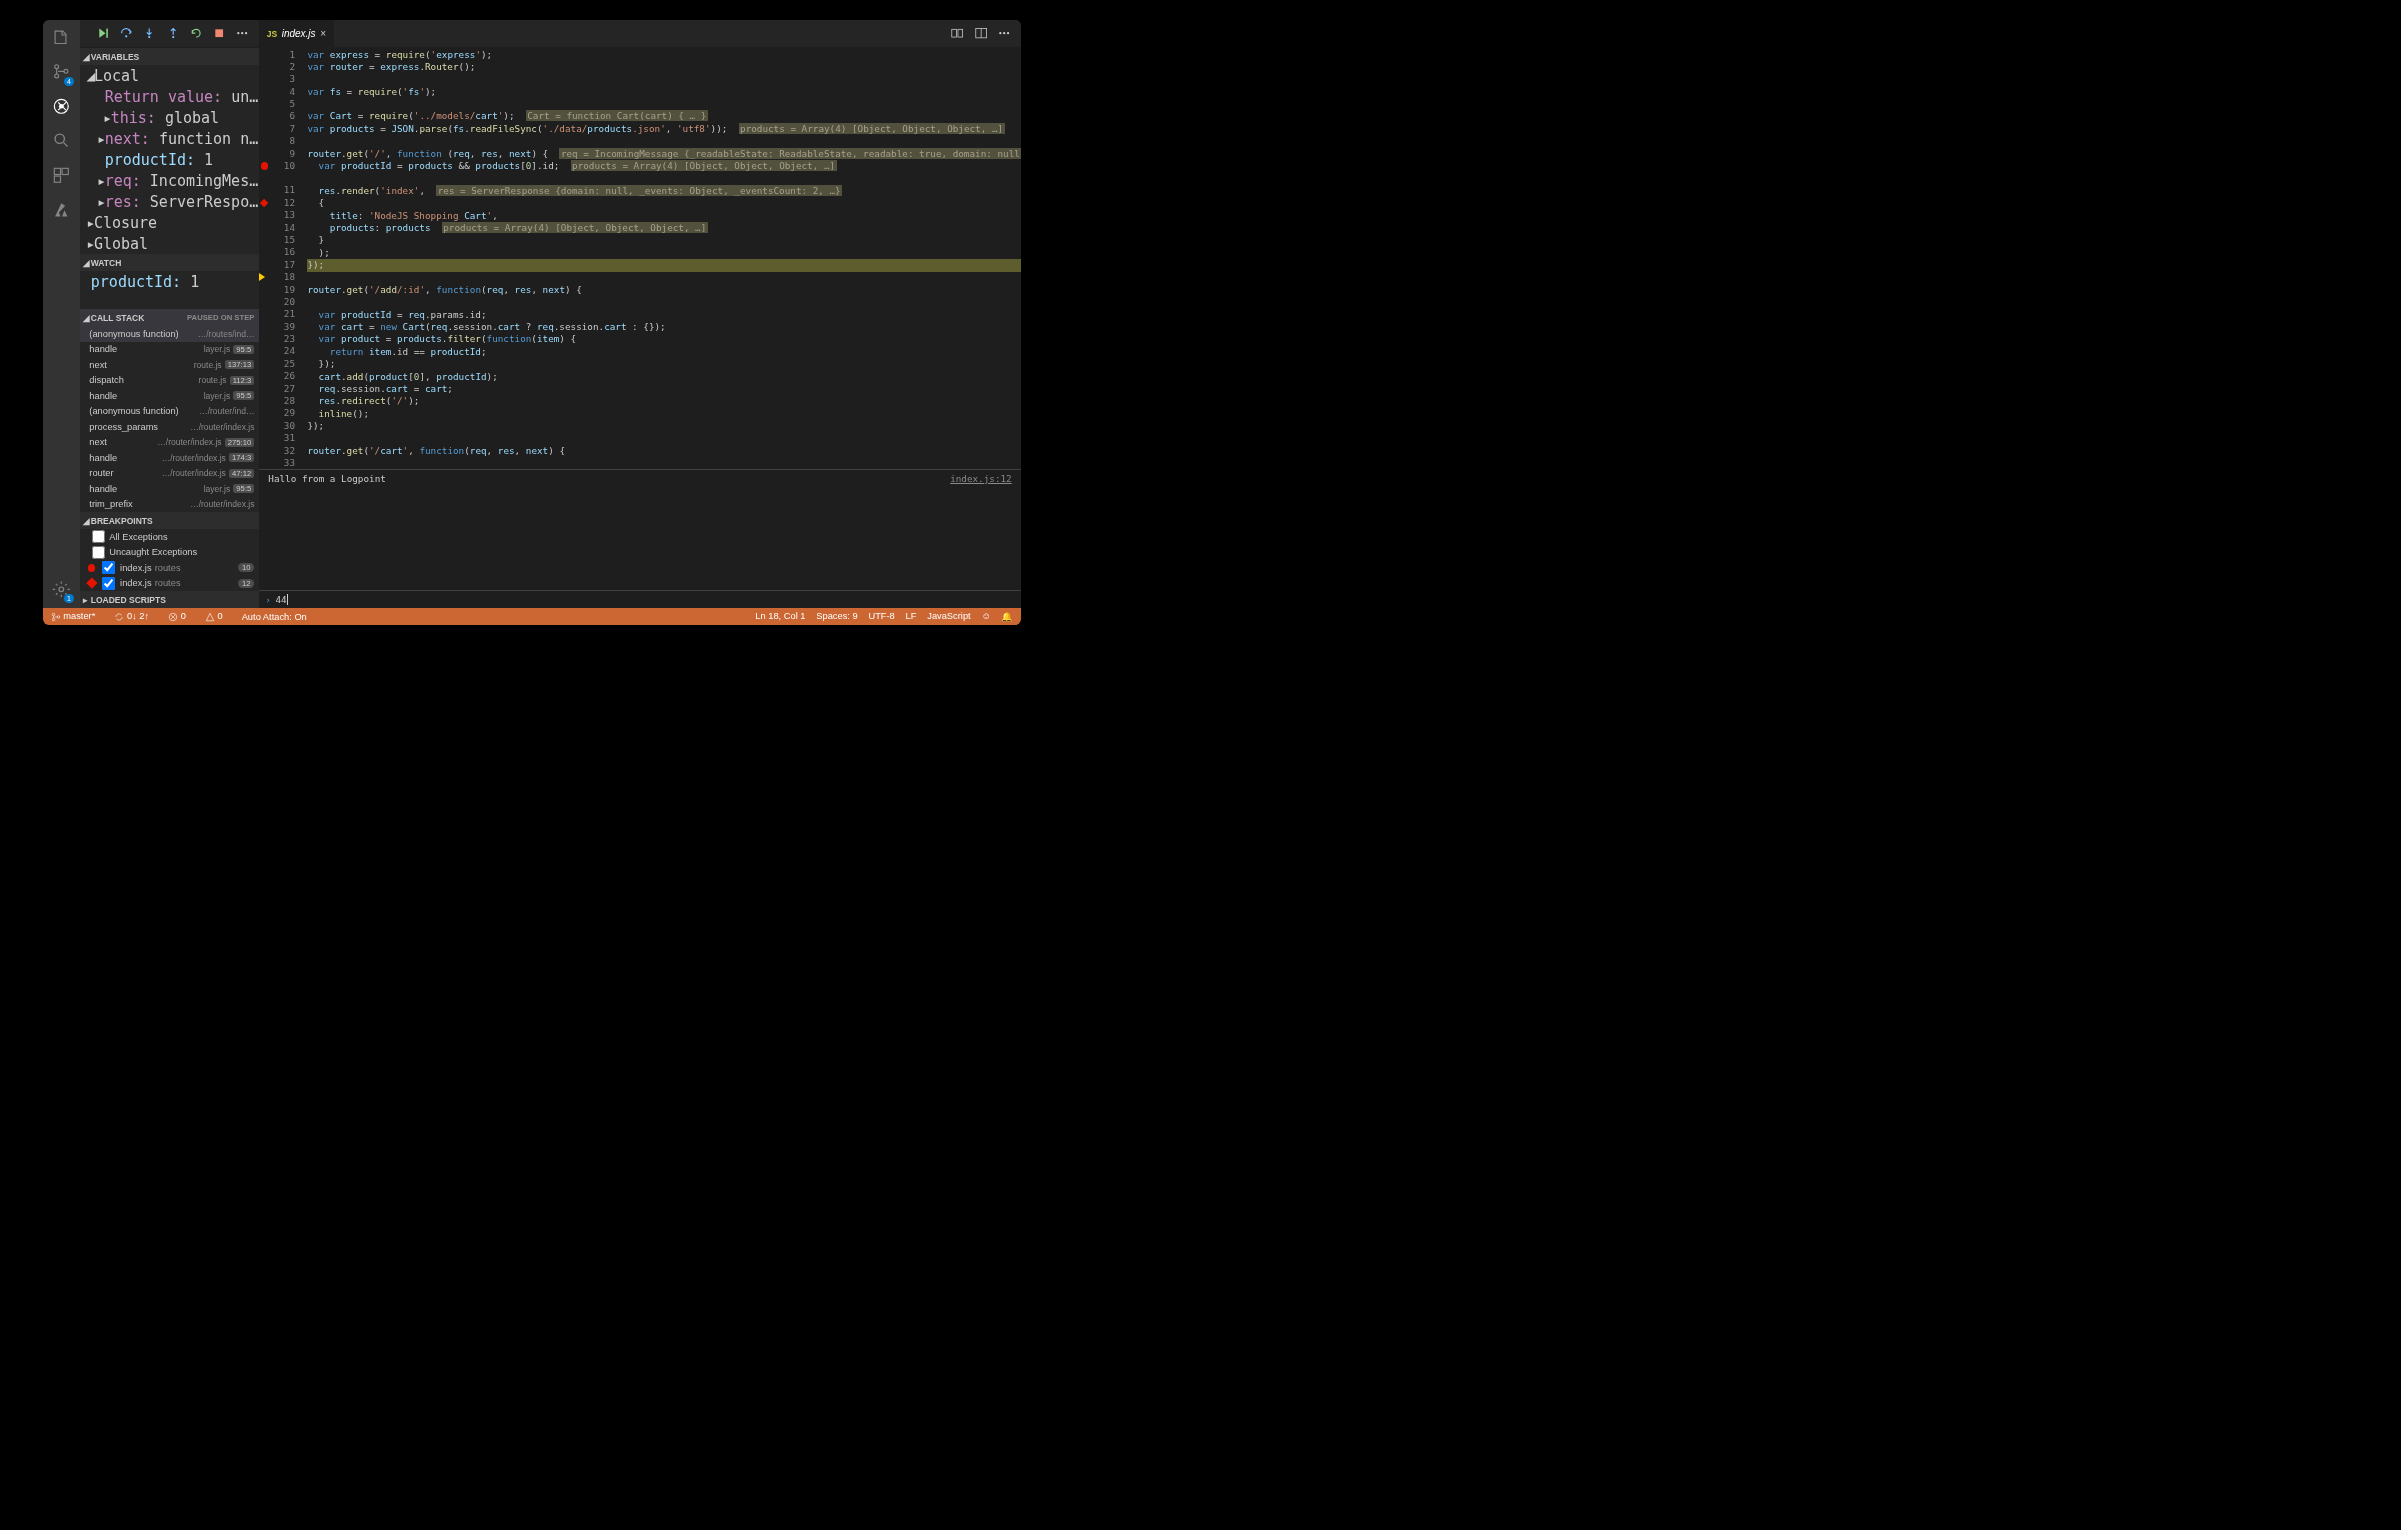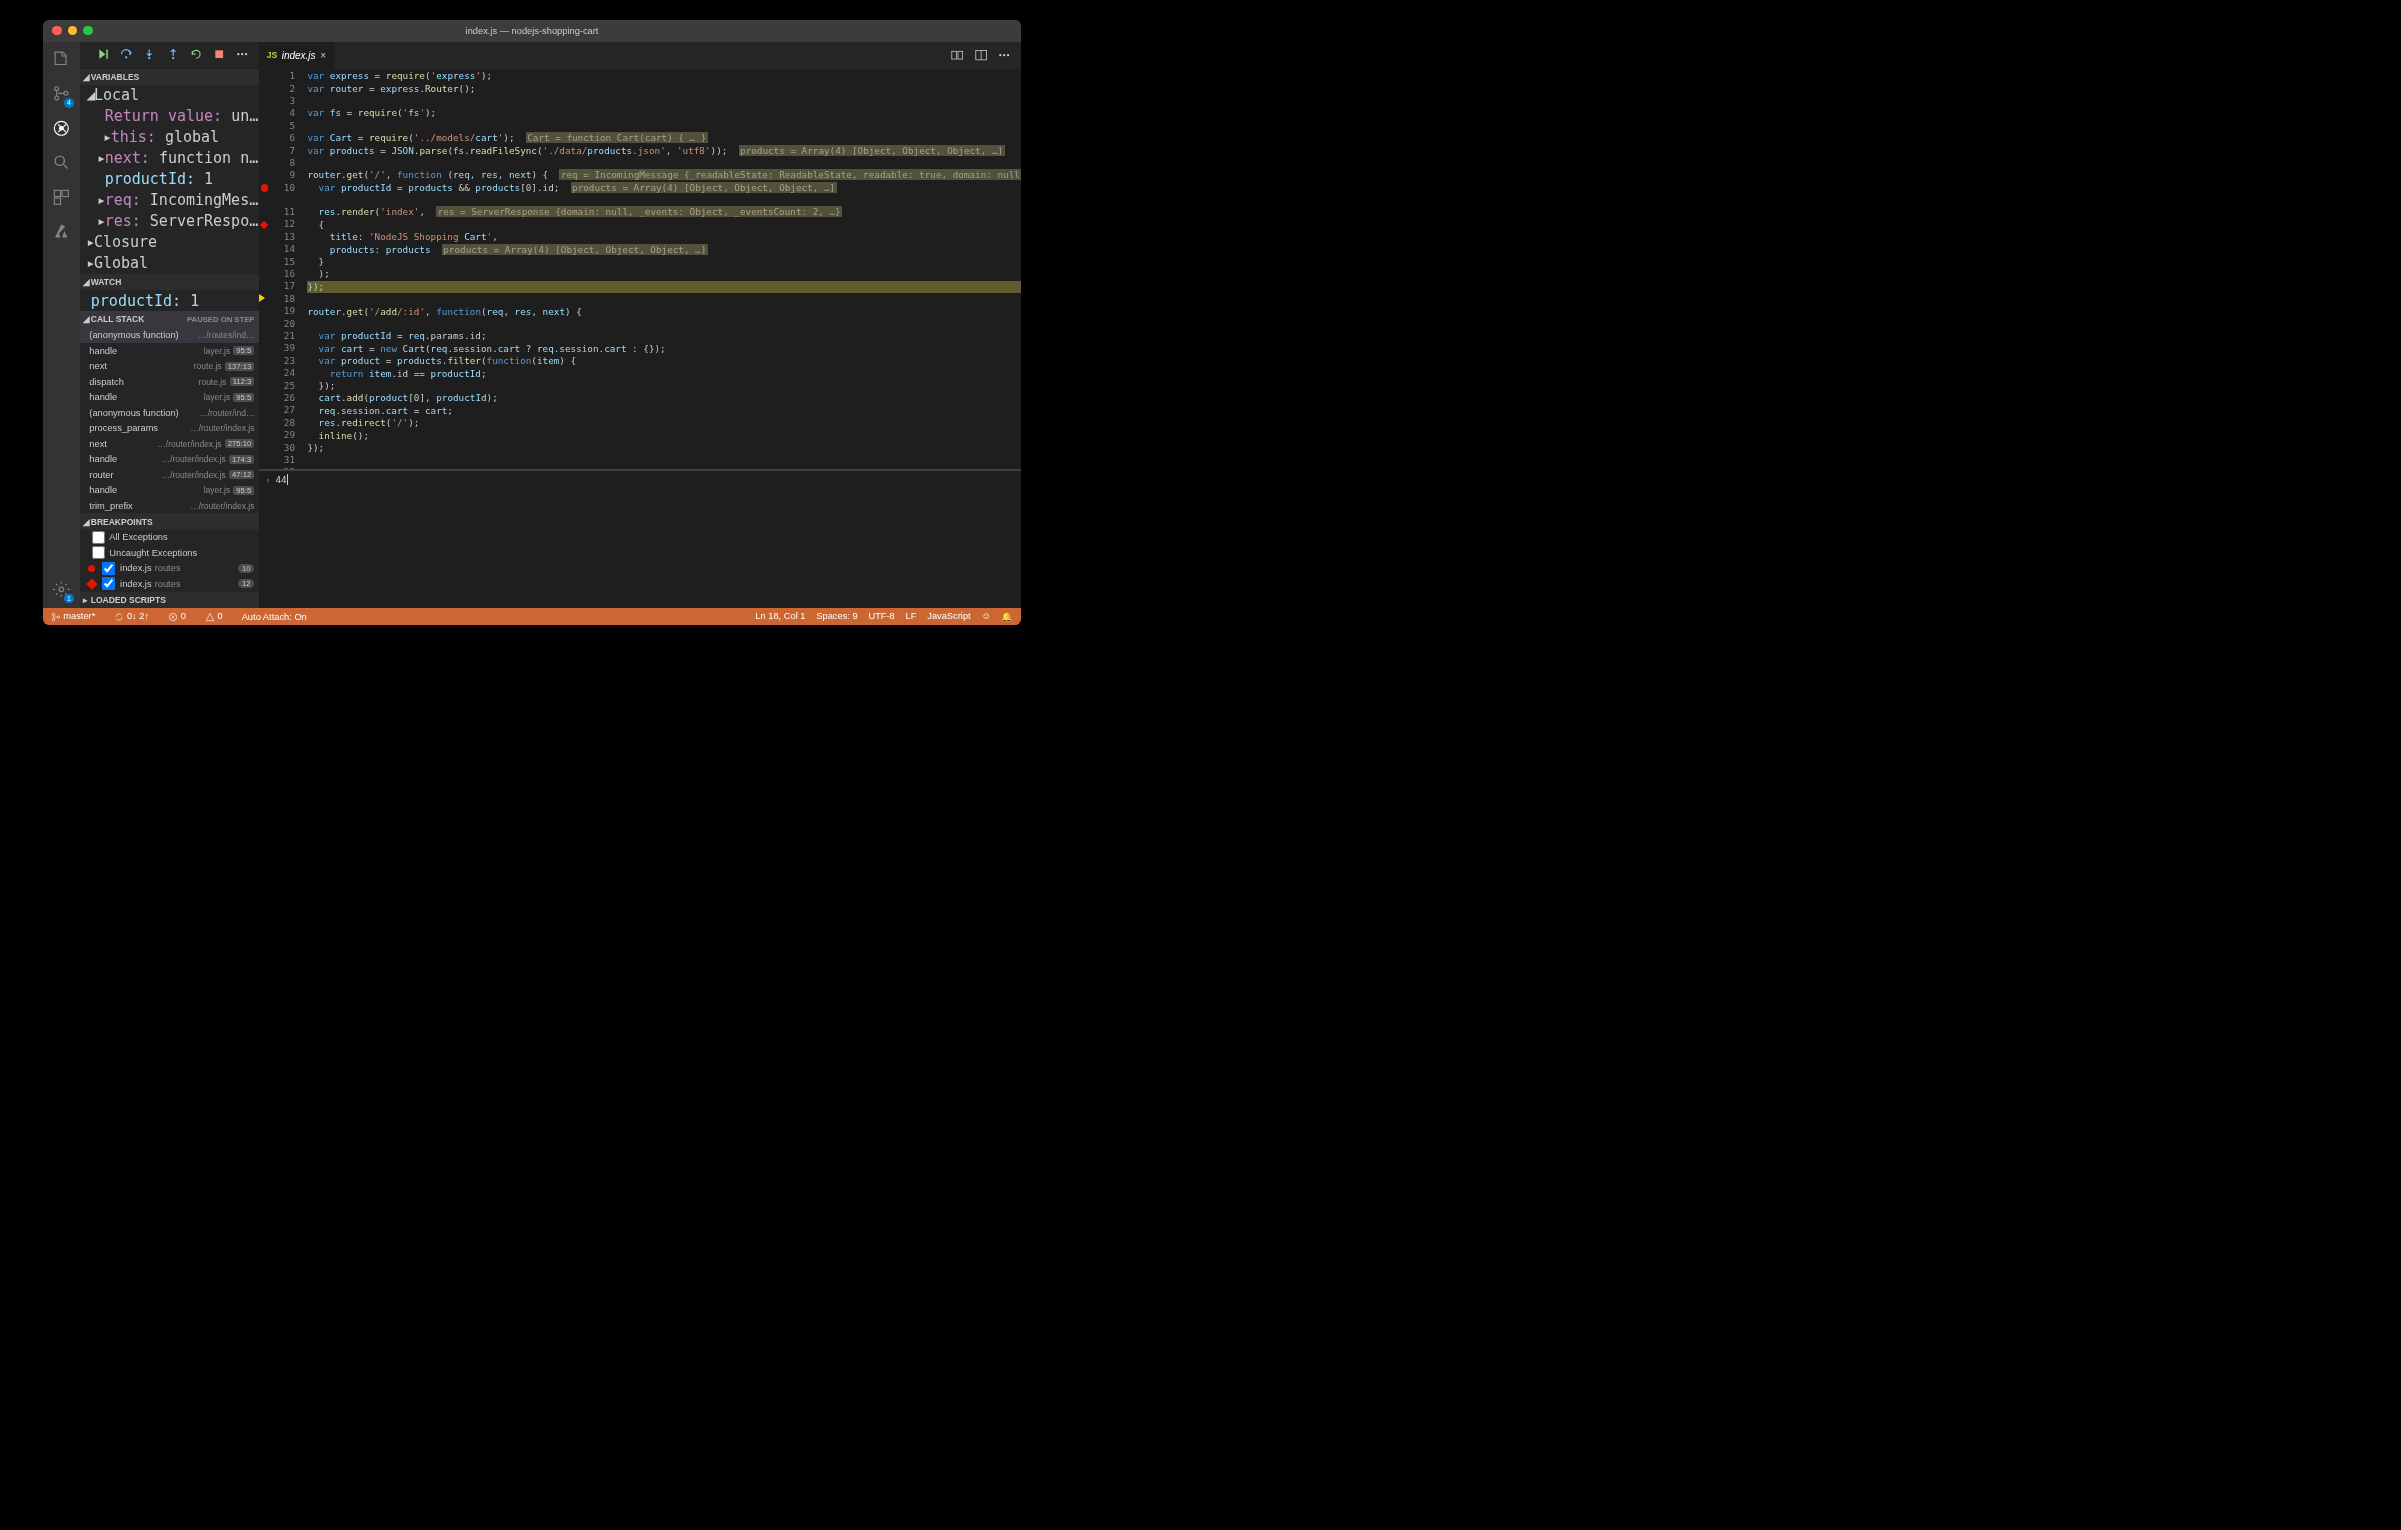--- a/index.html
+++ b/index.html
@@ -65,28 +65,20 @@
   .repl .caret{border-right:0.8px solid #ccc;height:10.8px;}
   .statusbar{height:17px;background:#cc6633;color:#fff;display:flex;align-items:center;font-size:9.3px;padding:0 7.7px;gap:19px;}
   .statusbar .right{margin-left:auto;display:flex;gap:10.8px;}
   .statusbar svg{width:10px;height:10px;fill:#fff;vertical-align:middle;}
   .cs-status{margin-left:auto;font-size:7.7px;color:#8a8a8a;padding-right:4.6px;}
 </style>
 </head>
 <body>
 
 <div class="window">
-  <div class="titlebar">
-    <div class="traffic">
-      <div class="light red"></div>
-      <div class="light yellow"></div>
-      <div class="light green"></div>
-    </div>
-    <div class="title">index.js — nodejs-shopping-cart</div>
-  </div>
 
   <div class="body">
     <div class="activitybar">
       <div style="position:relative">
         <svg class="icon" viewBox="0 0 24 24">
             <path d="M4 4h10l4 4v12H4z" fill="none" stroke="#858585" stroke-width="1.5"></path>
             <path d="M13 4v5h5" fill="none" stroke="#858585" stroke-width="1.5"></path>
           </svg>
       </div>
       <div style="position:relative">
@@ -363,20 +355,24 @@
             <div style="position: relative; height: 12.4px;">29</div>
             <div style="position: relative; height: 12.4px;">30</div>
             <div style="position: relative; height: 12.4px;">31</div>
             <div style="position: relative; height: 12.4px;">32</div>
             <div style="position: relative; height: 12.4px;">33</div>
           </div>
         <div class="code" id="code"><div style="height: 12.4px;"><span class="kw">var</span> <span class="var">express</span> = <span class="fn">require</span>(<span class="str">'<span class="var">express</span>'</span>);</div><div style="height: 12.4px;"><span class="kw">var</span> <span class="var">router</span> = <span class="var">express</span>.<span class="fn">Router</span>();</div><div style="height: 12.4px;">&nbsp;</div><div style="height: 12.4px;"><span class="kw">var</span> <span class="var">fs</span> = <span class="fn">require</span>(<span class="str">'<span class="var">fs</span>'</span>);</div><div style="height: 12.4px;">&nbsp;</div><div style="height: 12.4px;"><span class="kw">var</span> <span class="var">Cart</span> = <span class="fn">require</span>(<span class="str">'../models/<span class="var">cart</span>'</span>);  <span class="inline-hint">Cart = function Cart(cart) { … }</span></div><div style="height: 12.4px;"><span class="kw">var</span> <span class="var">products</span> = <span class="var">JSON</span>.<span class="fn">parse</span>(<span class="var">fs</span>.<span class="fn">readFileSync</span>(<span class="str">'./data/<span class="var">products</span>.json'</span>, <span class="str">'utf8'</span>));  <span class="inline-hint">products = Array(4) [Object, Object, Object, …]</span></div><div style="height: 12.4px;">&nbsp;</div><div style="height: 12.4px;"><span class="var">router</span>.<span class="fn">get</span>(<span class="str">'/'</span>, <span class="kw">function</span> (<span class="var">req</span>, <span class="var">res</span>, <span class="var">next</span>) {  <span class="inline-hint">req = IncomingMessage {_readableState: ReadableState, readable: true, domain: null, …}, res = ServerRes…</span></div><div style="height: 12.4px;">  <span class="kw">var</span> <span class="var">productId</span> = <span class="var">products</span> &amp;&amp; <span class="var">products</span>[<span class="num">0</span>].id;  <span class="inline-hint">products = Array(4) [Object, Object, Object, …]</span></div><div style="height: 12.4px;">&nbsp;</div><div style="height: 12.4px;">  <span class="var">res</span>.<span class="fn">render</span>(<span class="str">'index'</span>,  <span class="inline-hint">res = ServerResponse {domain: null, _events: Object, _eventsCount: 2, …}</span></div><div style="height: 12.4px;">  {</div><div style="height: 12.4px;">    <span class="var">title</span>: <span class="str">'NodeJS Shopping <span class="var">Cart</span>'</span>,</div><div style="height: 12.4px;">    <span class="var">products</span>: <span class="var">products</span>  <span class="inline-hint">products = Array(4) [Object, Object, Object, …]</span></div><div style="height: 12.4px;">  }</div><div style="height: 12.4px;">  );</div><div class="line18" style="height: 12.4px;">});</div><div style="height: 12.4px;">&nbsp;</div><div style="height: 12.4px;"><span class="var">router</span>.<span class="fn">get</span>(<span class="str">'/<span class="fn">add</span>/:id'</span>, <span class="kw">function</span>(<span class="var">req</span>, <span class="var">res</span>, <span class="var">next</span>) {</div><div style="height: 12.4px;">&nbsp;</div><div style="height: 12.4px;">  <span class="kw">var</span> <span class="var">productId</span> = <span class="var">req</span>.params.id;</div><div style="height: 12.4px;">  <span class="kw">var</span> <span class="var">cart</span> = <span class="kw">new</span> <span class="var">Cart</span>(<span class="var">req</span>.session.<span class="var">cart</span> ? <span class="var">req</span>.session.<span class="var">cart</span> : {});</div><div style="height: 12.4px;">  <span class="kw">var</span> <span class="var">product</span> = <span class="var">products</span>.<span class="fn">filter</span>(<span class="kw">function</span>(<span class="var">item</span>) {</div><div style="height: 12.4px;">    <span class="kw">return</span> <span class="var">item</span>.id == <span class="var">productId</span>;</div><div style="height: 12.4px;">  });</div><div style="height: 12.4px;">  <span class="var">cart</span>.<span class="fn">add</span>(<span class="var">product</span>[<span class="num">0</span>], <span class="var">productId</span>);</div><div style="height: 12.4px;">  <span class="var">req</span>.session.<span class="var">cart</span> = <span class="var">cart</span>;</div><div style="height: 12.4px;">  <span class="var">res</span>.<span class="fn">redirect</span>(<span class="str">'/'</span>);</div><div style="height: 12.4px;">  <span class="fn">inline</span>();</div><div style="height: 12.4px;">});</div><div style="height: 12.4px;">&nbsp;</div><div style="height: 12.4px;"><span class="var">router</span>.<span class="fn">get</span>(<span class="str">'/<span class="var">cart</span>'</span>, <span class="kw">function</span>(<span class="var">req</span>, <span class="var">res</span>, <span class="var">next</span>) {</div></div>
       </div>
 
       <div class="panel">
+        <div class="console">
+          <span>Hallo from a Logpoint</span>
+          <span class="src">index.js:12</span>
+        </div>
         <div class="repl">
           <span class="prompt">›</span>
           <span>44</span>
             <span class="caret"></span>
         </div>
       </div>
     </div>
   </div>
 
   <div class="statusbar">

